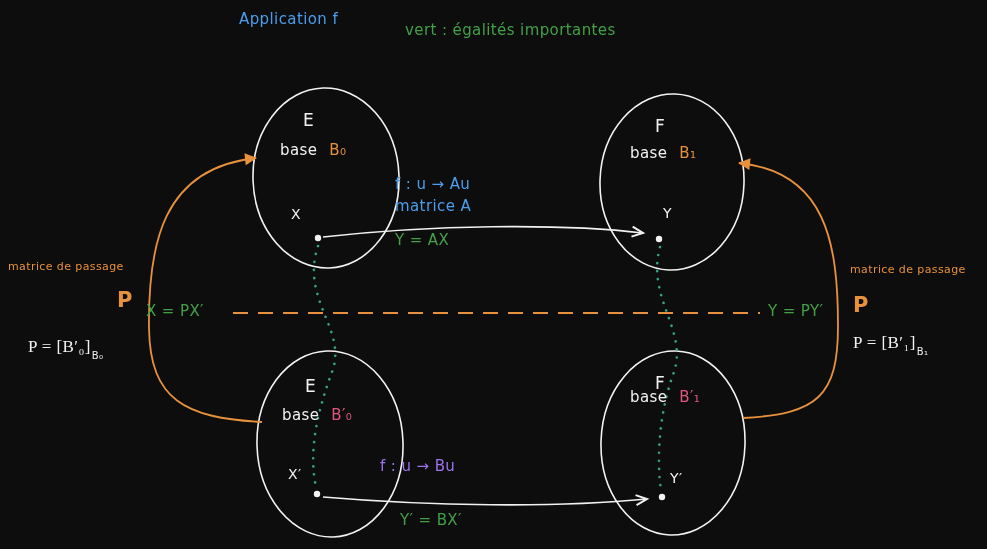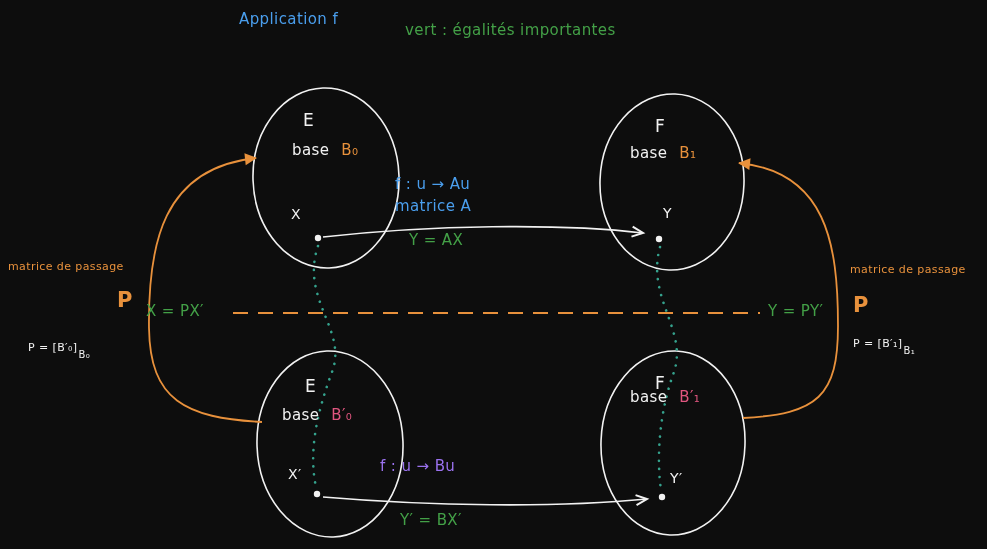--- a/index.html
+++ b/index.html
@@ -14,21 +14,21 @@
     letter-spacing:.4px;
   }
   svg.art{position:absolute;left:0;top:0;}
   .lbl{position:absolute;white-space:nowrap;font-size:15px;color:var(--white);}
   .blue{color:var(--blue);} .green{color:var(--green);} .orange{color:var(--orange);}
   .pink{color:var(--pink);} .purple{color:var(--purple);} .white{color:var(--white);}
   .fs17{font-size:17px;} .fs14{font-size:14px;} .fs13{font-size:11px;}
   .p-symbol{font-size:21px;font-weight:bold;}
   .center{width:180px;}
   .basename{margin-left:12px;}
-  .fmain{font-size:11px;} .fsub{font-size:10px;position:relative;top:7px;margin-left:1px;}
+  .fmain{font-size:17px;font-family:Liberation Serif, serif;} .fsub{font-size:10px;position:relative;top:7px;margin-left:1px;}
   
   .s-white{stroke:var(--white);} .s-orange{stroke:var(--orange);} .s-teal{stroke:var(--teal);}
   .f-white{fill:var(--white);} .f-orange{fill:var(--orange);}
   .nf{fill:none;}
 </style>
 </head>
 <body>
 
 <div class="canvas">
 
@@ -61,21 +61,21 @@
     <path d="M262,422 C185,418 150,400 149,328 C148,245 162,168 256,158" class="s-orange nf" stroke-width="1.8" marker-end="url(#mO)"></path>
     <path d="M743,418 C818,414 838,396 838,326 C838,243 826,172 739,163" class="s-orange nf" stroke-width="1.8" marker-end="url(#mO)"></path>
 
     <path d="M233,313 H760" class="s-orange nf" stroke-width="2.2" stroke-dasharray="15 10"></path>
   </svg>
 
   <div class="lbl blue" style="left:239px;top:10px">Application f</div>
   <div class="lbl green" style="left:405px;top:21px">vert : égalités importantes</div>
 
   <div class="lbl fs17" style="left:303px;top:110px">E</div>
-  <div class="lbl" style="left:292px;top:141px">
+  <div class="lbl" style="left:280px;top:141px">
     <span class="white">base</span><span class="orange basename">B₀</span>
   </div>
   <div class="lbl fs14" style="left:291px;top:206px">X</div>
 
   <div class="lbl fs17" style="left:655px;top:116px">F</div>
   <div class="lbl" style="left:630px;top:144px">
     <span class="white">base</span><span class="orange basename">B₁</span>
   </div>
   <div class="lbl fs14" style="left:663px;top:205px">Y</div>
 
@@ -86,21 +86,21 @@
   <div class="lbl fs14" style="left:288px;top:466px">X′</div>
 
   <div class="lbl fs17" style="left:655px;top:373px">F</div>
   <div class="lbl" style="left:630px;top:388px">
     <span class="white">base</span><span class="pink basename">B′₁</span>
   </div>
   <div class="lbl fs14" style="left:670px;top:470px">Y′</div>
 
   <div class="lbl blue center" style="left:395px;top:175px">f : u → Au</div>
   <div class="lbl blue center" style="left:395px;top:197px">matrice A</div>
-  <div class="lbl green center" style="left:409px;top:231px">Y = AX</div>
+  <div class="lbl green center" style="left:395px;top:231px">Y = AX</div>
 
   <div class="lbl purple center" style="left:380px;top:457px">f : u → Bu</div>
   <div class="lbl green center" style="left:400px;top:511px">Y′ = BX′</div>
 
   <div class="lbl orange fs13" style="left:8px;top:260px">matrice de passage</div>
   <div class="lbl orange p-symbol" style="left:117px;top:288px">P</div>
   <div class="lbl green" style="left:146px;top:302px">X = PX′</div>
   <div class="lbl" style="left:28px;top:337px">
     <span class="white fmain">P = [B′₀]</span><span class="white fsub">B₀</span>
   </div>

